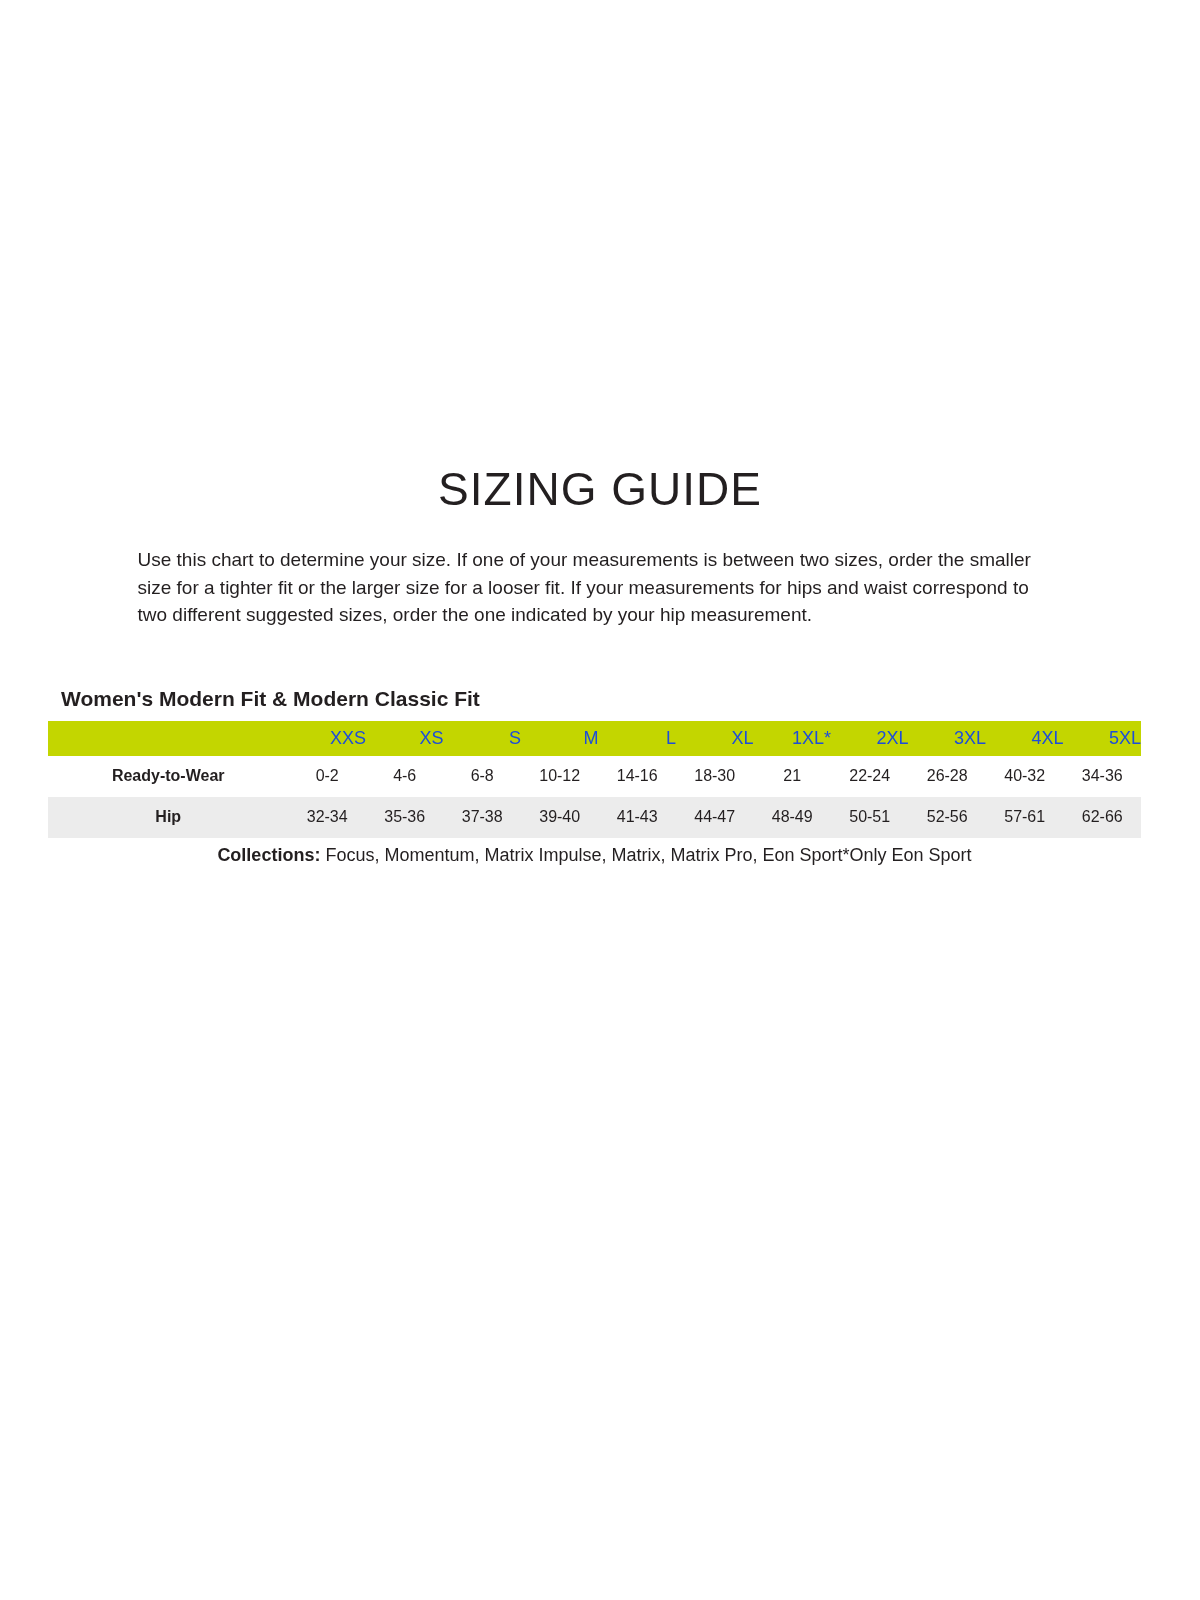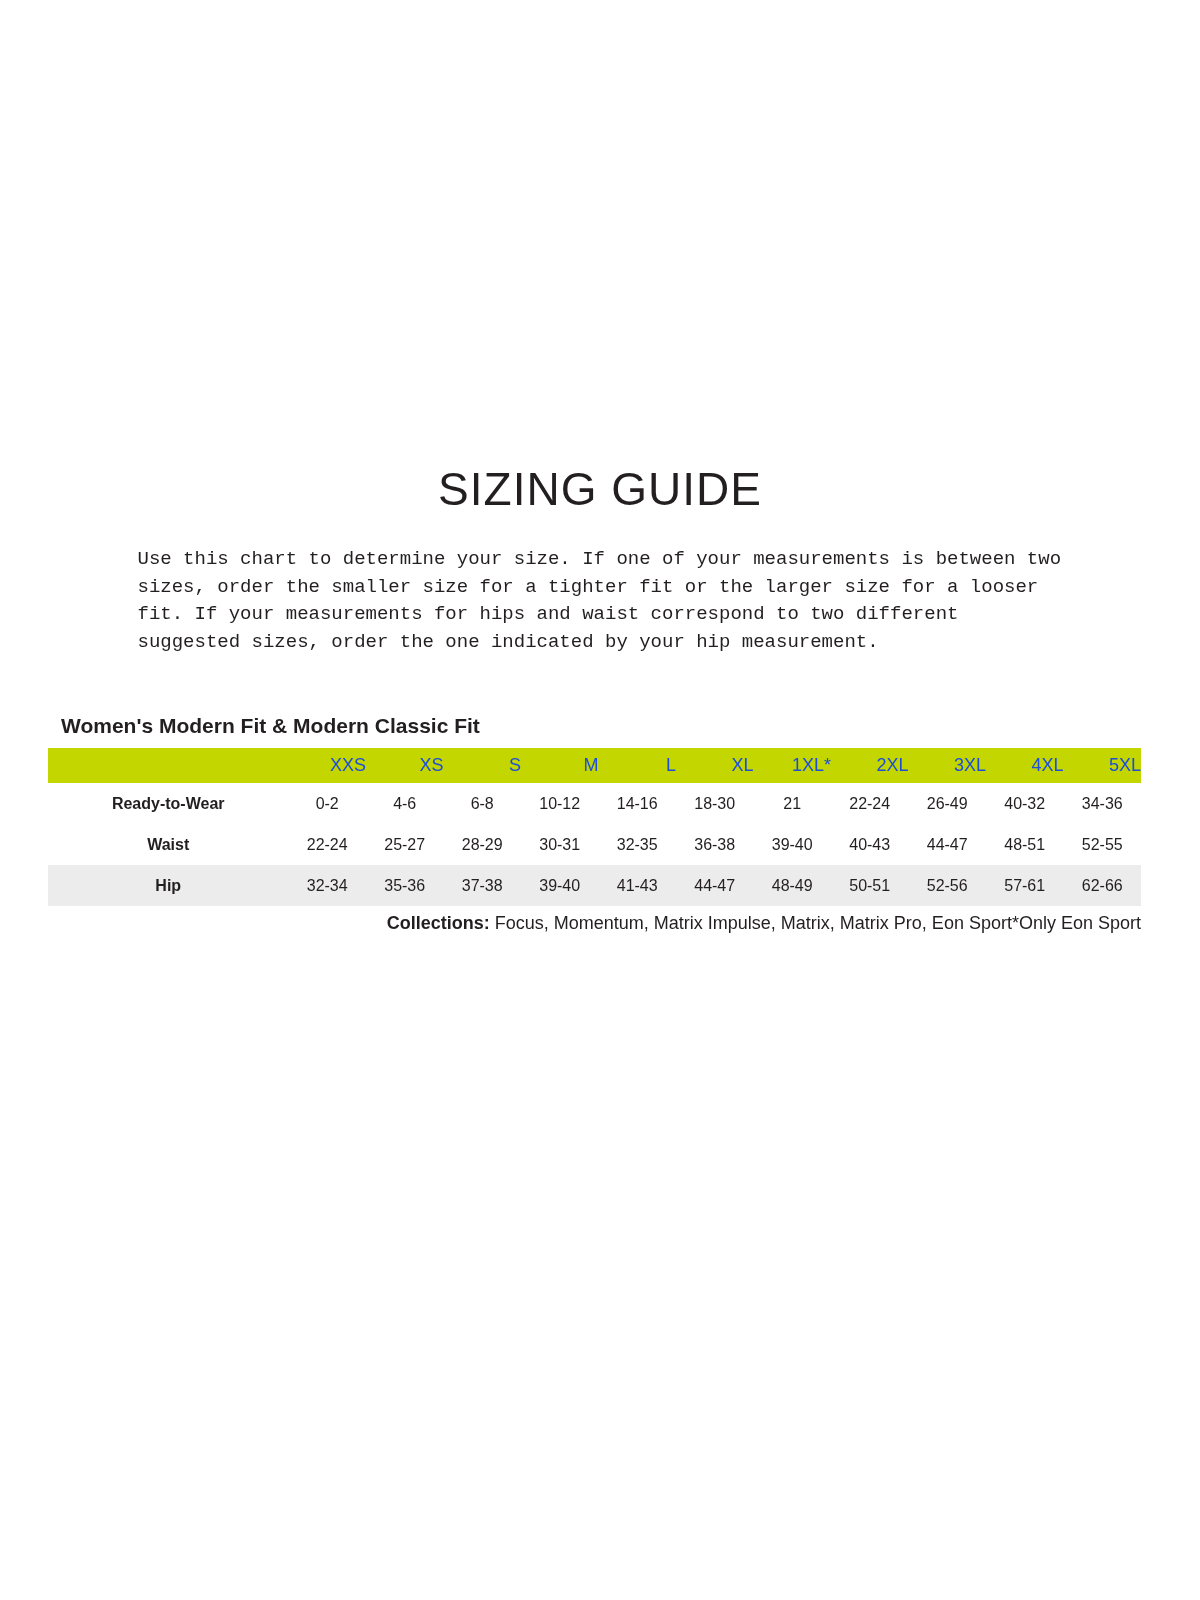--- a/index.html
+++ b/index.html
@@ -24,21 +24,20 @@
     color: #231f20;
     margin-bottom: 30px;
   }
   .intro {
     width: 925px;
     margin: 0 auto 58px auto;
     font-size: 19px;
     line-height: 1.45;
     color: #231f20;
     text-align: left;
-    font-family: Liberation Mono, monospace;
   }
   .table-wrap {
     width: 1093px;
     margin-left: 48px;
   }
   .section-heading {
     font-size: 21px;
     font-weight: 700;
     color: #231f20;
     margin: 0 0 10px 13px;
@@ -71,21 +70,21 @@
   }
   table.sizing-table tbody td {
     font-weight: 400;
   }
   table.sizing-table tbody tr.alt th,
   table.sizing-table tbody tr.alt td {
     background: var(--row-alt-bg, #ececec);
   }
   .footer-row {
     display: flex;
-    justify-content: flex-end;
+    justify-content: center;
     align-items: baseline;
     margin-top: 7px;
     font-size: 18px;
     color: #231f20;
   }
   .collections .label { font-weight: 700; }
 </style>
 </head>
 <body>
 
@@ -119,37 +118,23 @@
           <tr>
             <th>Ready-to-Wear</th>
             <td>0-2</td>
             <td>4-6</td>
             <td>6-8</td>
             <td>10-12</td>
             <td>14-16</td>
             <td>18-30</td>
             <td>21</td>
             <td>22-24</td>
-            <td>26-49</td>
+            <td>26-28</td>
             <td>40-32</td>
             <td>34-36</td>
-          </tr>
-          <tr>
-            <th>Waist</th>
-            <td>22-24</td>
-            <td>25-27</td>
-            <td>28-29</td>
-            <td>30-31</td>
-            <td>32-35</td>
-            <td>36-38</td>
-            <td>39-40</td>
-            <td>40-43</td>
-            <td>44-47</td>
-            <td>48-51</td>
-            <td>52-55</td>
           </tr>
           <tr class="alt">
             <th>Hip</th>
             <td>32-34</td>
             <td>35-36</td>
             <td>37-38</td>
             <td>39-40</td>
             <td>41-43</td>
             <td>44-47</td>
             <td>48-49</td>

